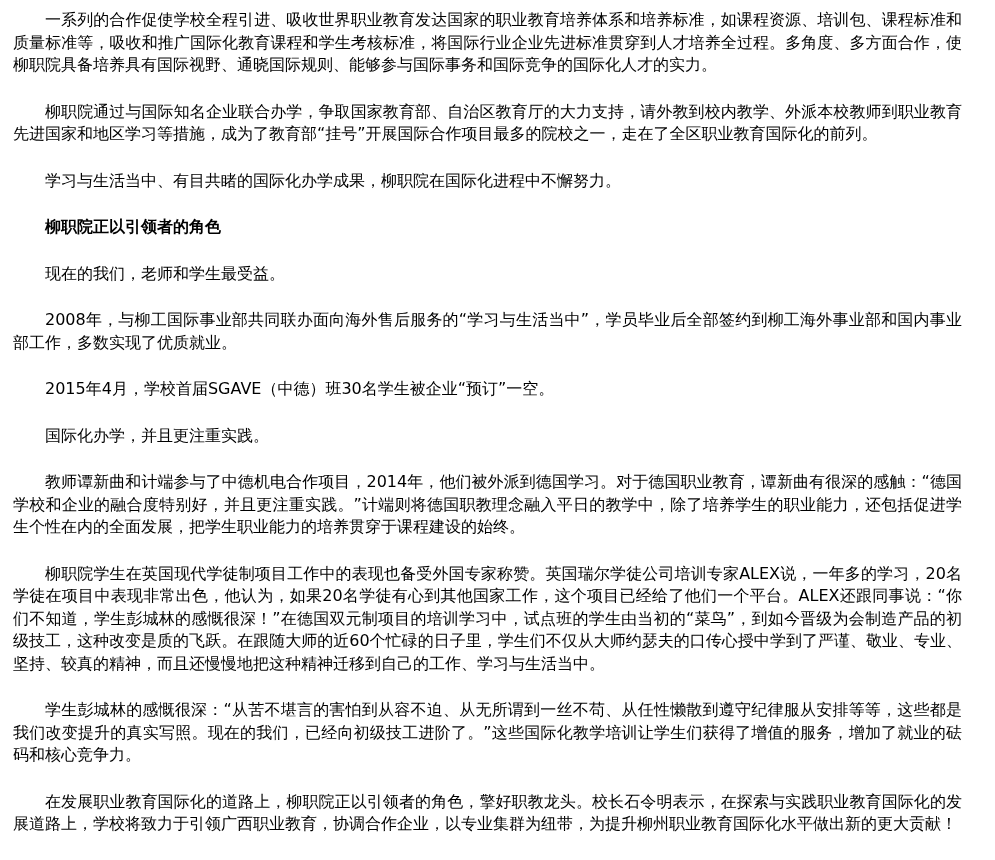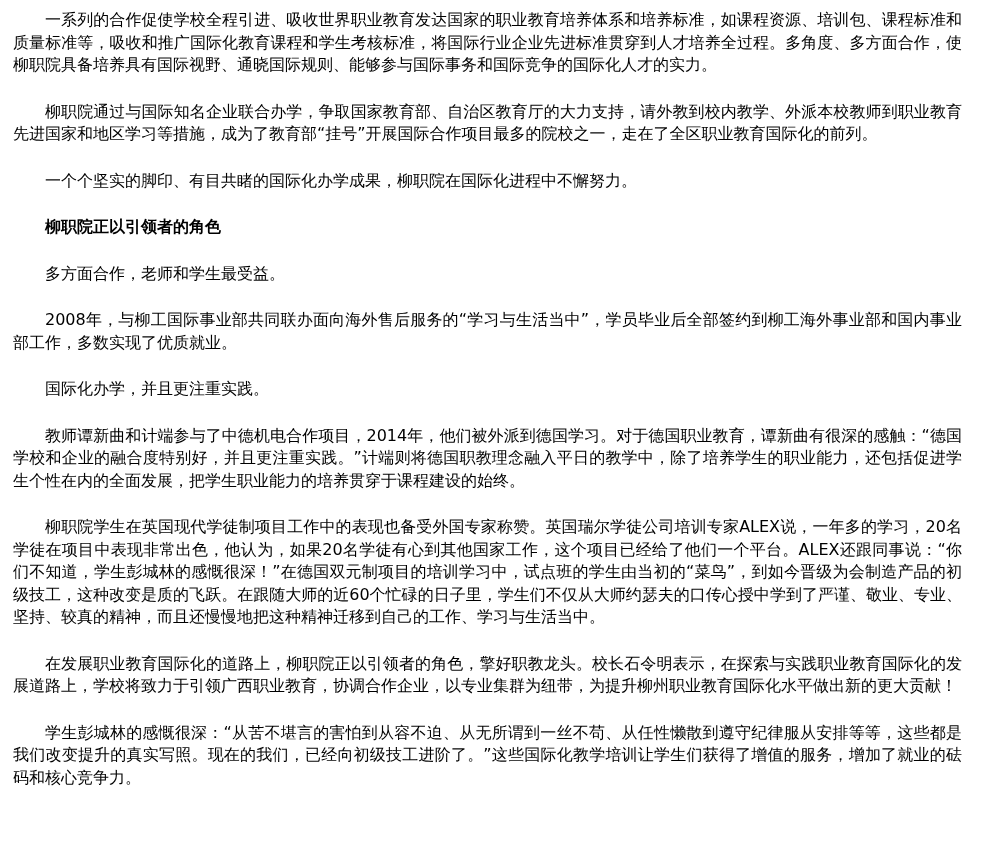--- a/index.html
+++ b/index.html
@@ -29,22 +29,23 @@
   .doc p.heading {
     font-weight: bold;
   }
 </style>
 </head>
 <body>
 
 <div class="doc">
   <p>一系列的合作促使学校全程引进、吸收世界职业教育发达国家的职业教育培养体系和培养标准，如课程资源、培训包、课程标准和质量标准等，吸收和推广国际化教育课程和学生考核标准，将国际行业企业先进标准贯穿到人才培养全过程。多角度、多方面合作，使柳职院具备培养具有国际视野、通晓国际规则、能够参与国际事务和国际竞争的国际化人才的实力。</p>
   <p>柳职院通过与国际知名企业联合办学，争取国家教育部、自治区教育厅的大力支持，请外教到校内教学、外派本校教师到职业教育先进国家和地区学习等措施，成为了教育部“挂号”开展国际合作项目最多的院校之一，走在了全区职业教育国际化的前列。</p>
-  <p>一个个坚实的脚印、有目共睹的国际化办学成果，柳职院在国际化进程中不懈努力。</p>
+  <p>学习与生活当中、有目共睹的国际化办学成果，柳职院在国际化进程中不懈努力。</p>
   <p class="heading">柳职院正以引领者的角色</p>
-  <p>多方面合作，老师和学生最受益。</p>
+  <p>现在的我们，老师和学生最受益。</p>
   <p>2008年，与柳工国际事业部共同联办面向海外售后服务的“学习与生活当中”，学员毕业后全部签约到柳工海外事业部和国内事业部工作，多数实现了优质就业。</p>
+  <p>2015年4月，学校首届SGAVE（中德）班30名学生被企业“预订”一空。</p>
   <p>国际化办学，并且更注重实践。</p>
   <p>教师谭新曲和计端参与了中德机电合作项目，2014年，他们被外派到德国学习。对于德国职业教育，谭新曲有很深的感触：“德国学校和企业的融合度特别好，并且更注重实践。”计端则将德国职教理念融入平日的教学中，除了培养学生的职业能力，还包括促进学生个性在内的全面发展，把学生职业能力的培养贯穿于课程建设的始终。</p>
   <p>柳职院学生在英国现代学徒制项目工作中的表现也备受外国专家称赞。英国瑞尔学徒公司培训专家ALEX说，一年多的学习，20名学徒在项目中表现非常出色，他认为，如果20名学徒有心到其他国家工作，这个项目已经给了他们一个平台。ALEX还跟同事说：“你们不知道，学生彭城林的感慨很深！”在德国双元制项目的培训学习中，试点班的学生由当初的“菜鸟”，到如今晋级为会制造产品的初级技工，这种改变是质的飞跃。在跟随大师的近60个忙碌的日子里，学生们不仅从大师约瑟夫的口传心授中学到了严谨、敬业、专业、坚持、较真的精神，而且还慢慢地把这种精神迁移到自己的工作、学习与生活当中。</p>
+  <p>学生彭城林的感慨很深：“从苦不堪言的害怕到从容不迫、从无所谓到一丝不苟、从任性懒散到遵守纪律服从安排等等，这些都是我们改变提升的真实写照。现在的我们，已经向初级技工进阶了。”这些国际化教学培训让学生们获得了增值的服务，增加了就业的砝码和核心竞争力。</p>
   <p>在发展职业教育国际化的道路上，柳职院正以引领者的角色，擎好职教龙头。校长石令明表示，在探索与实践职业教育国际化的发展道路上，学校将致力于引领广西职业教育，协调合作企业，以专业集群为纽带，为提升柳州职业教育国际化水平做出新的更大贡献！</p>
-  <p>学生彭城林的感慨很深：“从苦不堪言的害怕到从容不迫、从无所谓到一丝不苟、从任性懒散到遵守纪律服从安排等等，这些都是我们改变提升的真实写照。现在的我们，已经向初级技工进阶了。”这些国际化教学培训让学生们获得了增值的服务，增加了就业的砝码和核心竞争力。</p>
 </div>
 
 </body></html>

